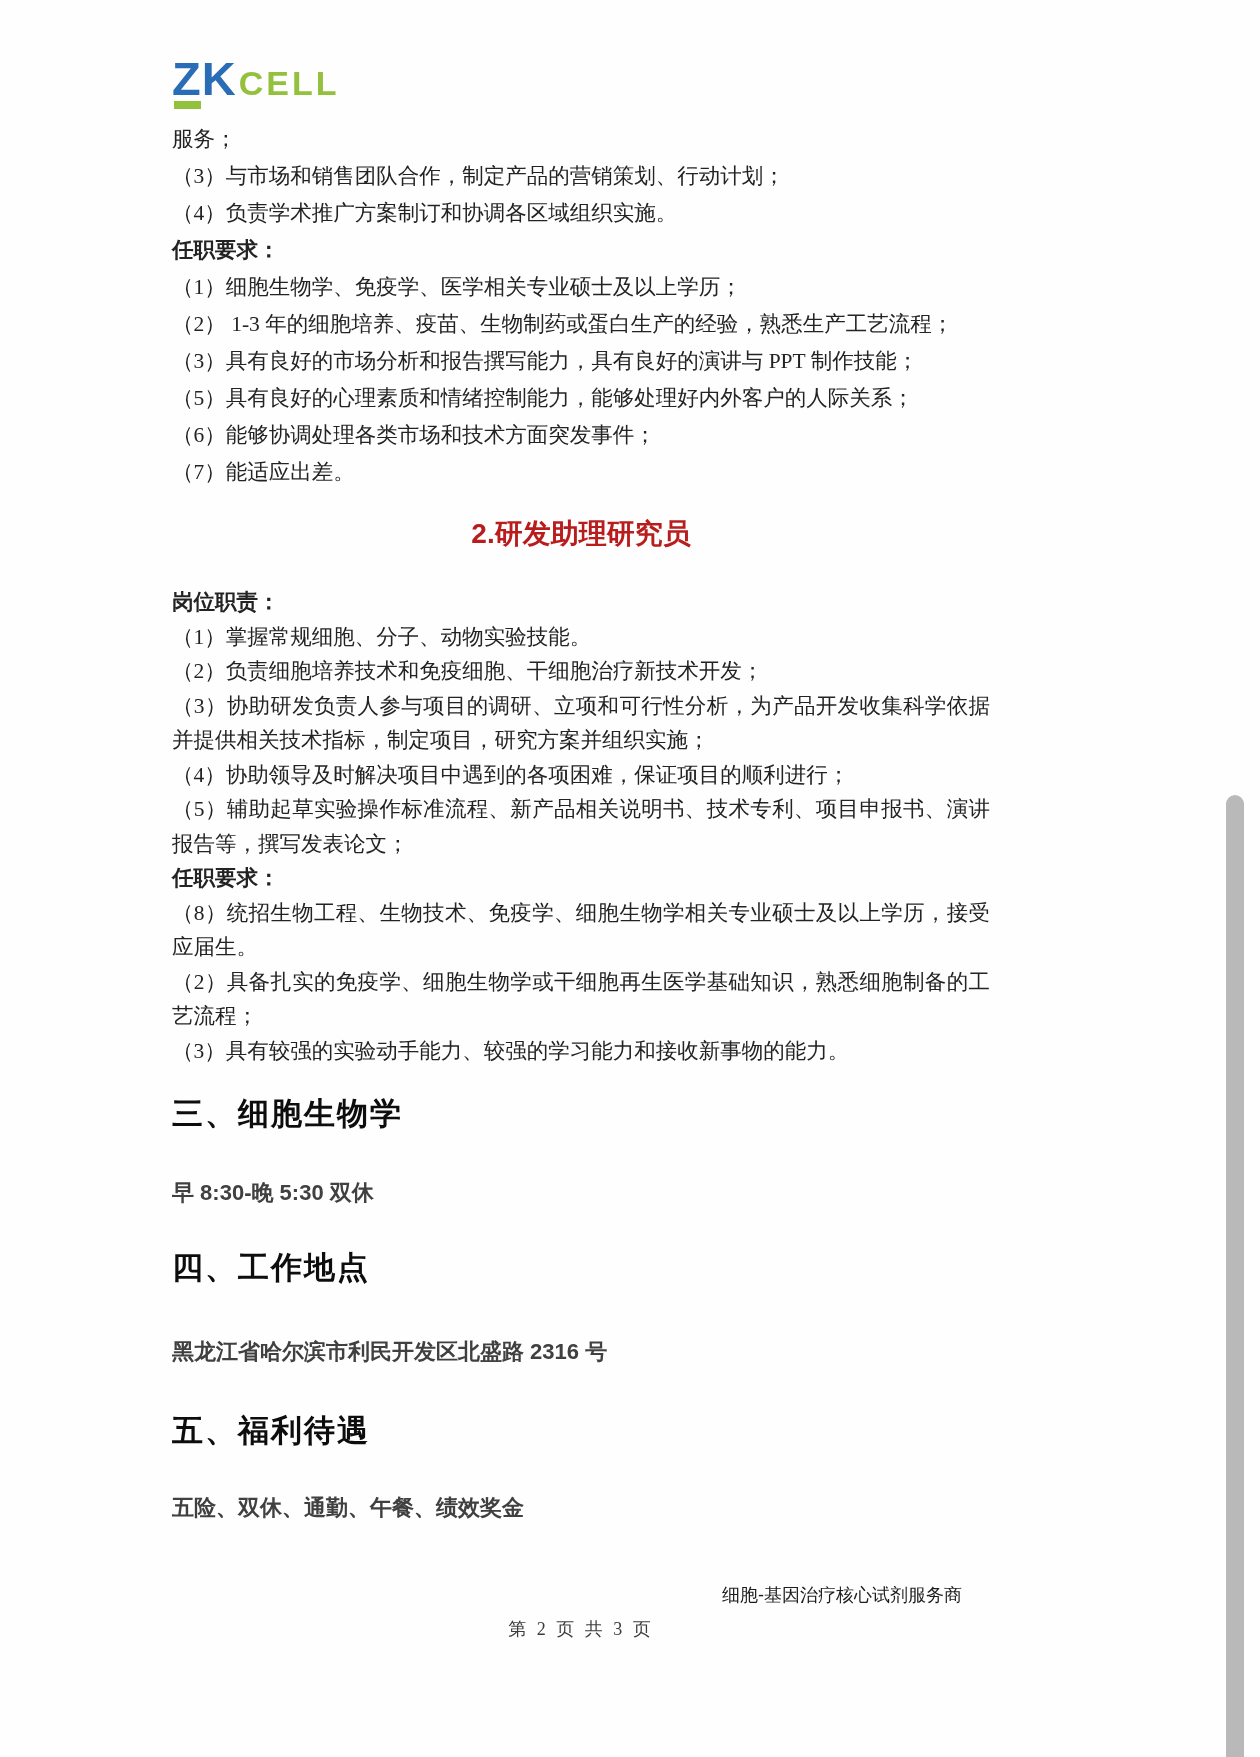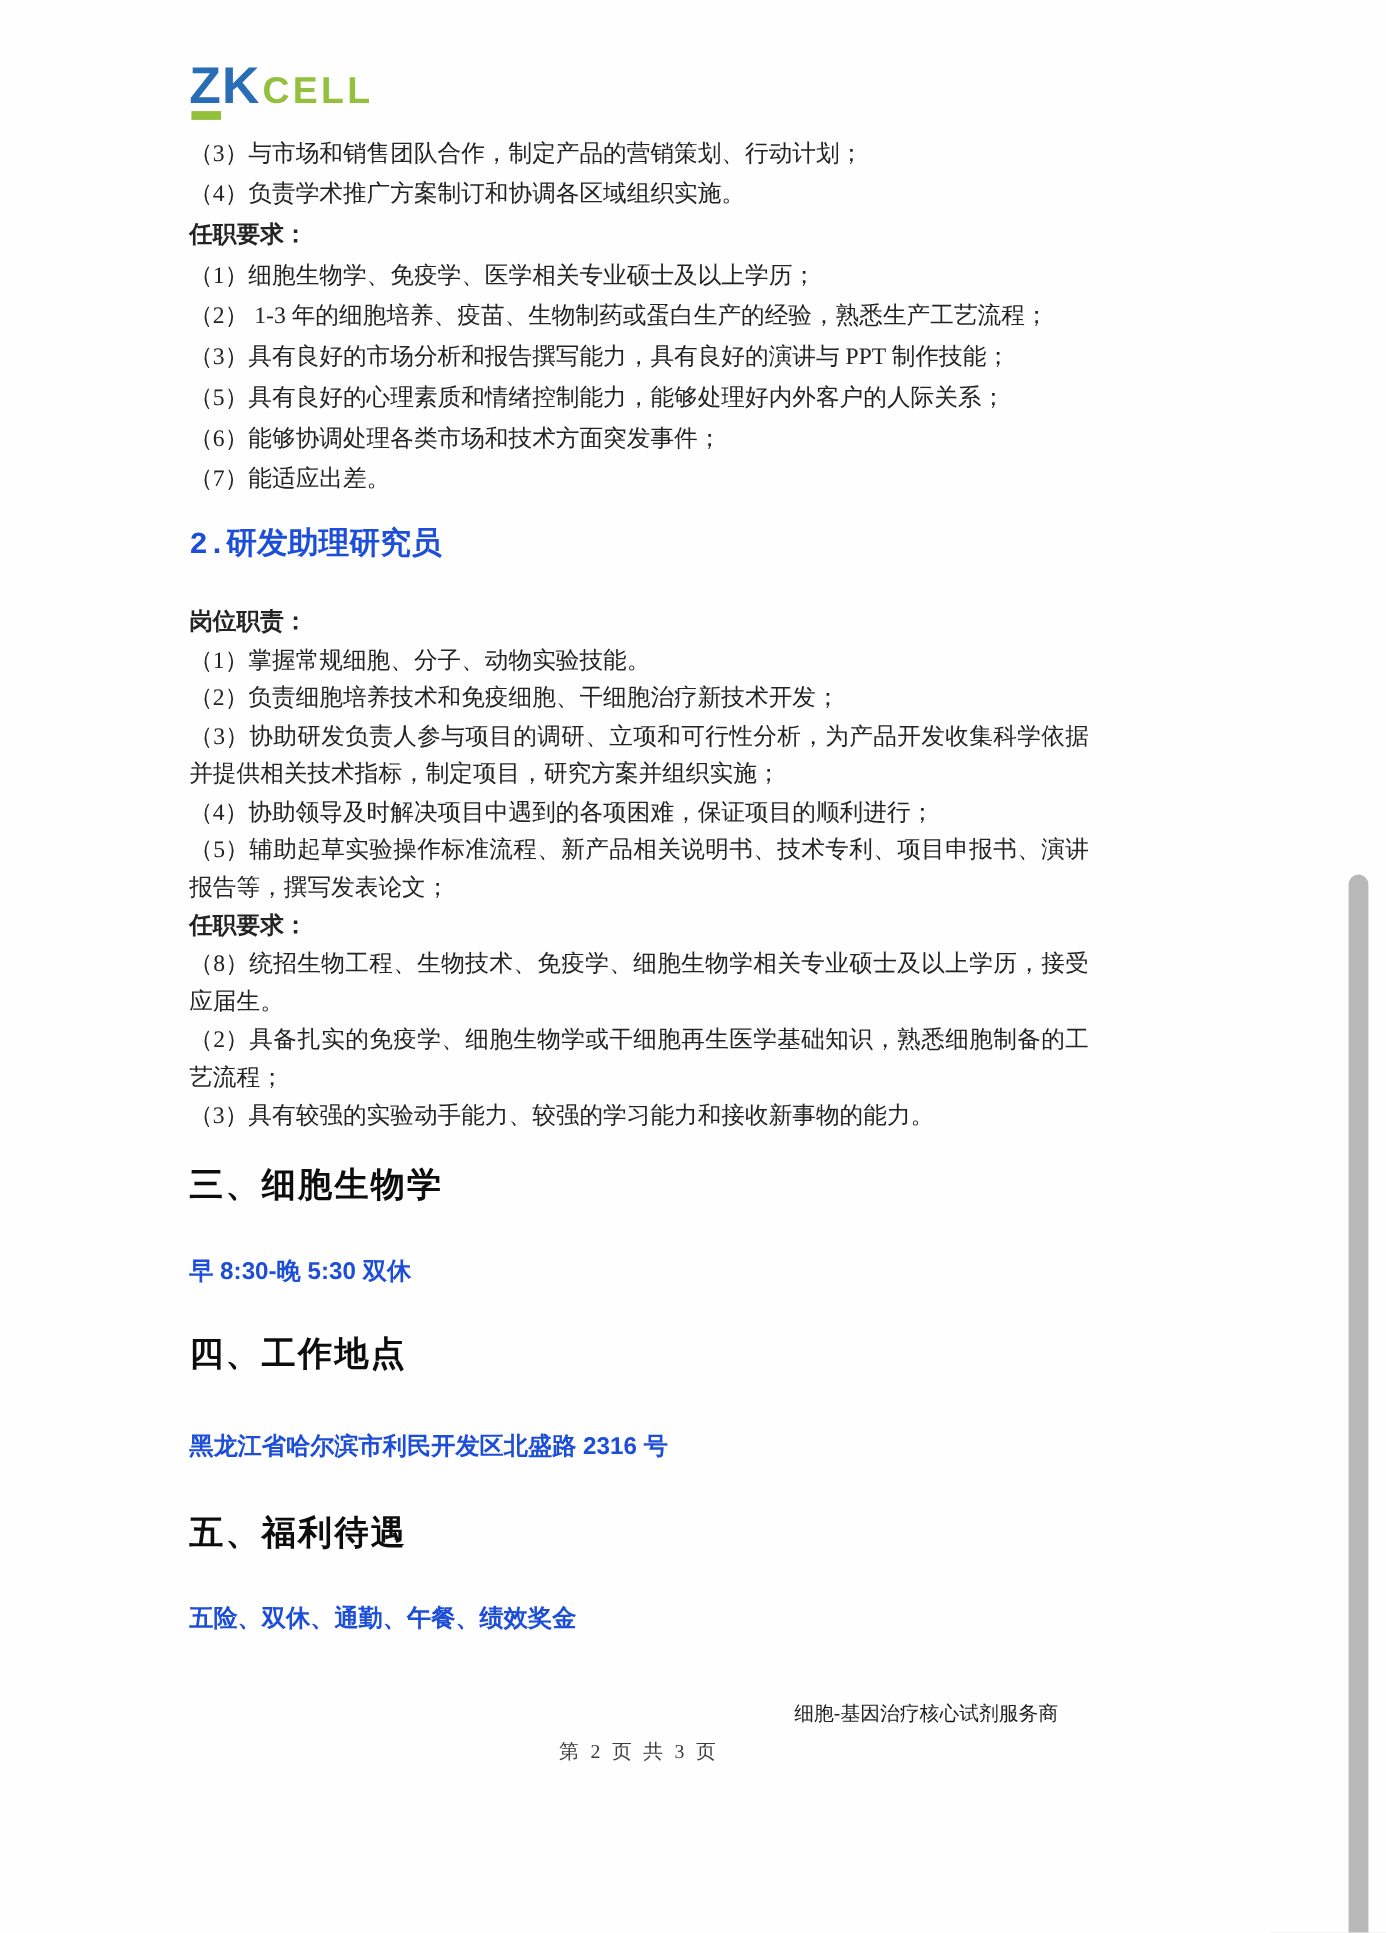--- a/index.html
+++ b/index.html
@@ -67,45 +67,46 @@
     text-align: justify;
     color: #232323;
   }
   .sec2 p.body-line { line-height: 34.5px; }
   .bold-label {
     font-family: "Liberation Sans", "DejaVu Sans", sans-serif;
     font-weight: bold;
     color: #111;
   }
   .h-job {
-    font-family: Liberation Mono, monospace;
+    font-family: Liberation Sans, sans-serif;
     font-weight: bold;
     font-size: 28px;
     line-height: 34px;
-    color: #1d4ed8;
+    color: #b91c1c;
     margin-top: 26px;
+    text-align: center;
   }
   .sec2 { margin-top: 34px; }
   .h-section {
     font-family: "Liberation Sans", "DejaVu Sans", sans-serif;
     font-weight: bold;
     font-size: 31px;
     line-height: 32px;
     color: #0d0d0d;
     letter-spacing: 2px;
   }
   .h-sec3 { margin-top: 30px; }
   .h-sec4 { margin-top: 46px; }
   .h-sec5 { margin-top: 50px; }
   .sub-bold {
     font-family: "Liberation Sans", "DejaVu Sans", sans-serif;
     font-weight: bold;
     font-size: 22px;
     line-height: 26px;
-    color: #1d4ed8;
+    color: #404040;
   }
   .sub3 { margin-top: 50px; }
   .sub4 { margin-top: 55px; }
   .sub5 { margin-top: 48px; }
   
   .footer-tagline {
     margin-top: 62px;
     text-align: right;
     padding-right: 28px;
     font-family: "Liberation Sans", "DejaVu Sans", sans-serif;
@@ -137,20 +138,21 @@
 
   <div class="header">
     <div class="logo">
       <span class="zk">ZK</span><span class="cell">CELL</span>
       <span class="z-bar"></span>
     </div>
   </div>
 
   <div class="content">
 
+    <p class="body-line">服务；</p>
     <p class="body-line">（3）与市场和销售团队合作，制定产品的营销策划、行动计划；</p>
     <p class="body-line">（4）负责学术推广方案制订和协调各区域组织实施。</p>
     <p class="body-line bold-label">任职要求：</p>
     <p class="body-line">（1）细胞生物学、免疫学、医学相关专业硕士及以上学历；</p>
     <p class="body-line">（2） 1-3 年的细胞培养、疫苗、生物制药或蛋白生产的经验，熟悉生产工艺流程；</p>
     <p class="body-line">（3）具有良好的市场分析和报告撰写能力，具有良好的演讲与 PPT 制作技能；</p>
     <p class="body-line">（5）具有良好的心理素质和情绪控制能力，能够处理好内外客户的人际关系；</p>
     <p class="body-line">（6）能够协调处理各类市场和技术方面突发事件；</p>
     <p class="body-line">（7）能适应出差。</p>
 

